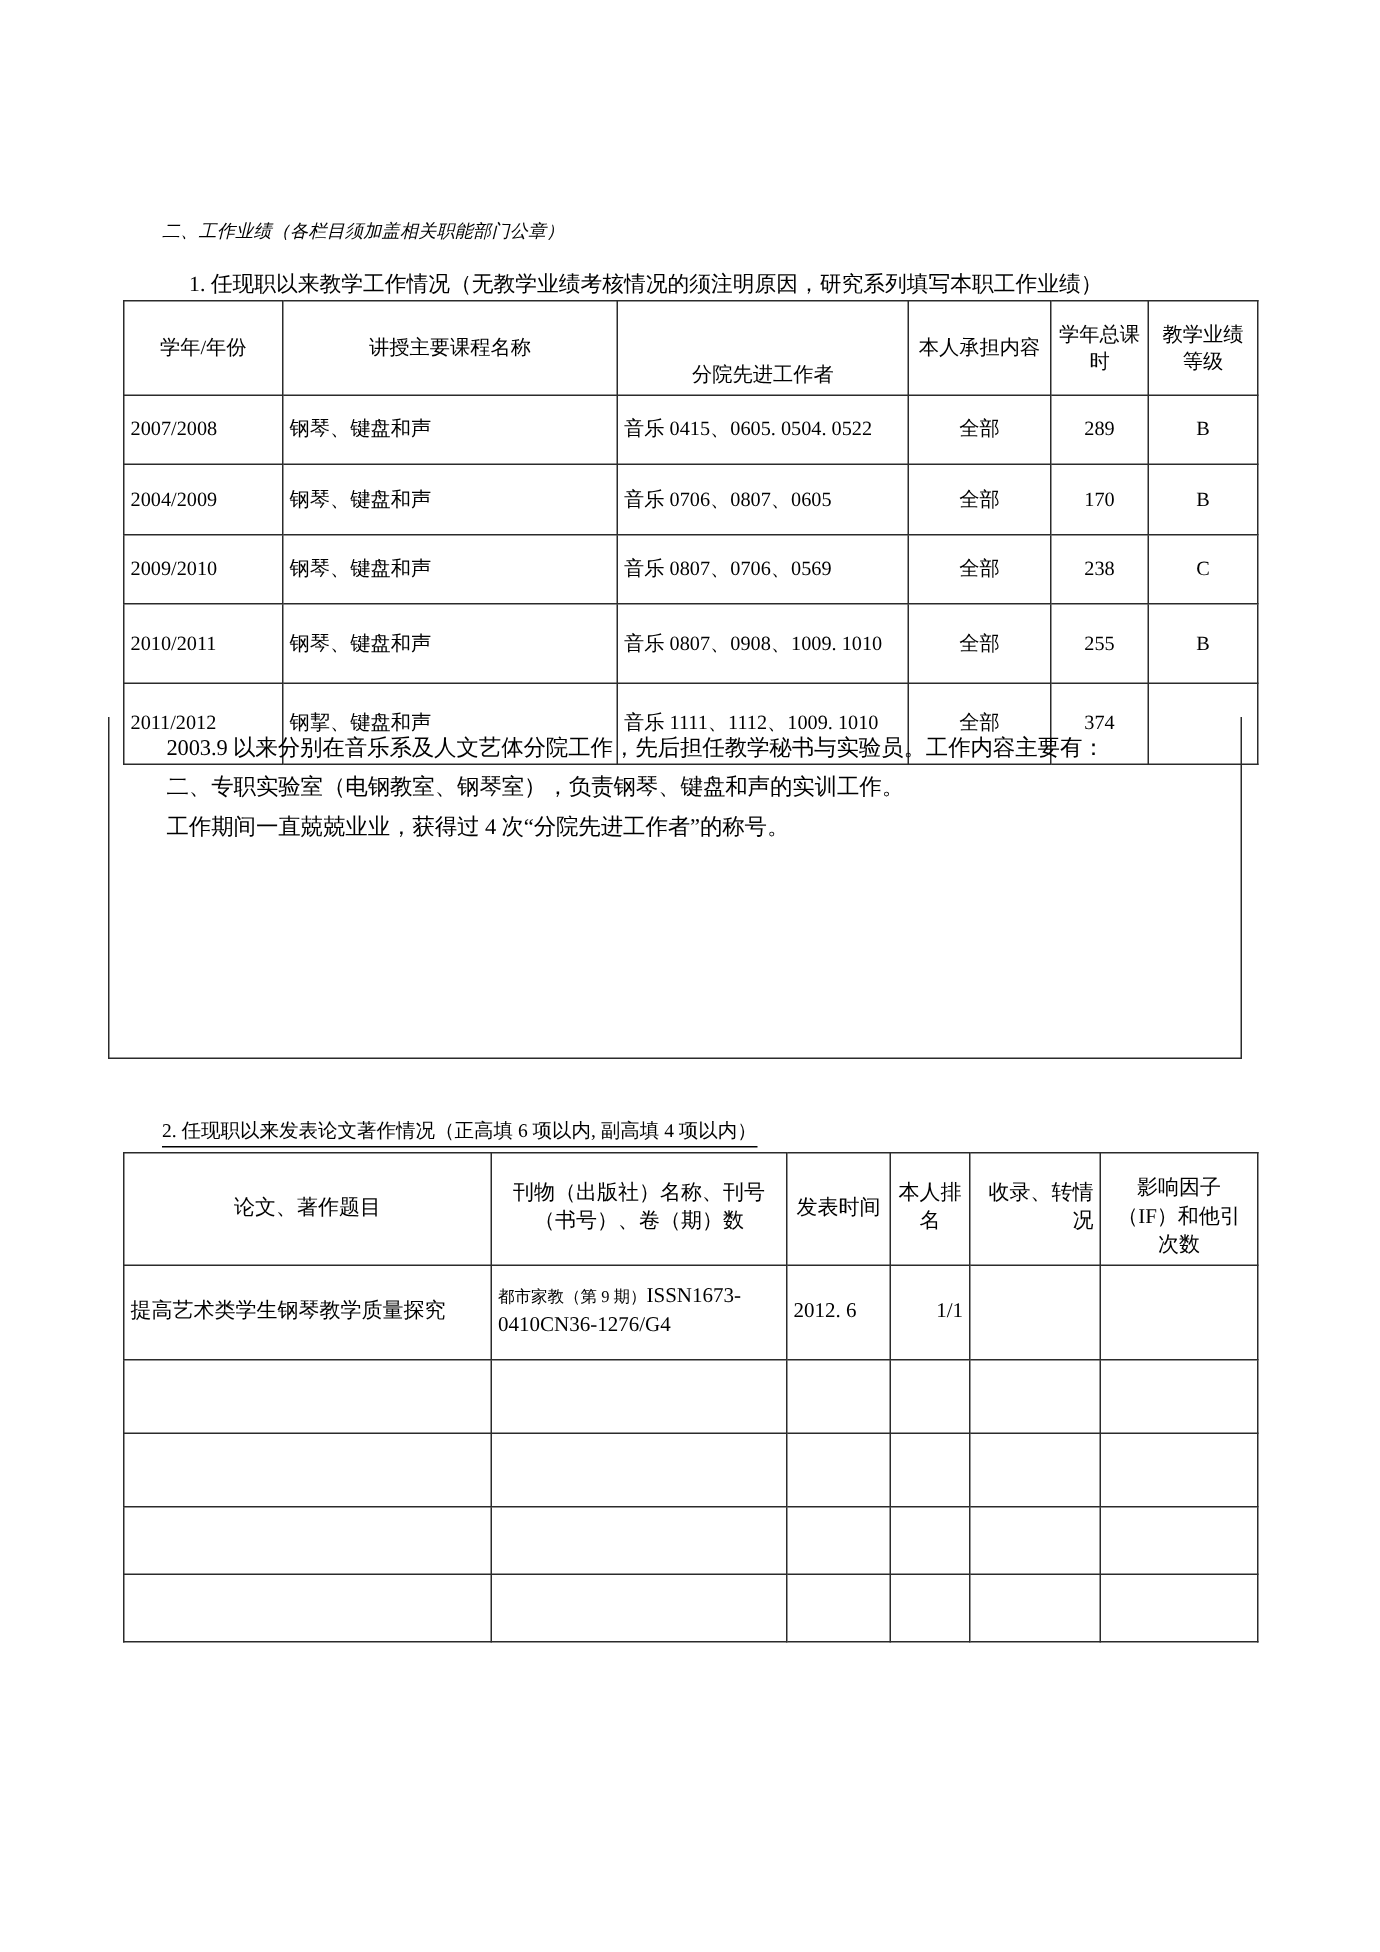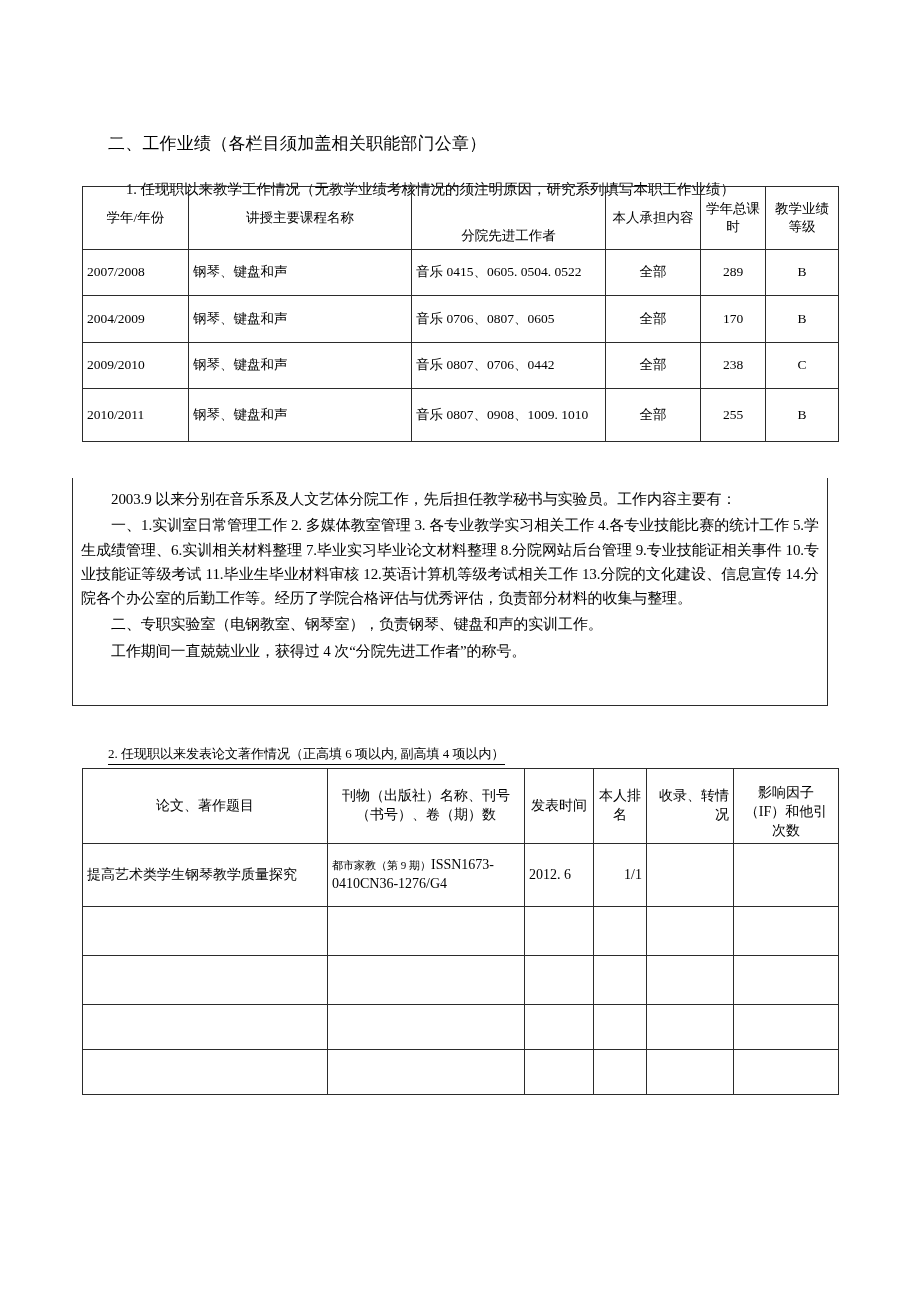--- a/index.html
+++ b/index.html
@@ -19,24 +19,25 @@
     position: absolute;
     left: 0; top: 0;
     width: 920px;
     height: 1301px;
   }
 
   
   .section-heading {
     position: absolute;
     left: 108px;
-    top: 132px;
-    font-size: 17px;
+    top: 146px;
+    font-size: 12px;
     letter-spacing: 0.2px;
     white-space: nowrap;
+    font-style: italic;
   }
   .sub-heading-1 {
     position: absolute;
     left: 126px;
     top: 180px;
     font-size: 14.5px;
     white-space: nowrap;
   }
   .sub-heading-2 {
     position: absolute;
@@ -59,21 +60,21 @@
     vertical-align: middle;
     padding: 0 4px;
     font-size: 14px;
     line-height: 1.35;
     overflow: hidden;
   }
 
   
   #teaching-table {
     left: 82px;
-    top: 186px;
+    top: 200px;
     width: 756px;
     font-family: Liberation Serif, serif;
   }
   #teaching-table td { font-size: 13.5px; }
   .t1-hdr {
     text-align: center;
     font-size: 15.5px;
     height: 58px;
     line-height: 1.45;
   }
@@ -169,41 +170,48 @@
         <td class="t1-course">钢琴、键盘和声</td>
         <td class="t1-obj">音乐 0706、0807、0605</td>
         <td class="t1-resp">全部</td>
         <td class="t1-hours">170</td>
         <td class="t1-grade">B</td>
       </tr>
 
       <tr style="height:46px">
         <td class="t1-year">2009/2010</td>
         <td class="t1-course">钢琴、键盘和声</td>
-        <td class="t1-obj">音乐 0807、0706、0442</td>
+        <td class="t1-obj">音乐 0807、0706、0569</td>
         <td class="t1-resp">全部</td>
         <td class="t1-hours">238</td>
         <td class="t1-grade">C</td>
       </tr>
 
       <tr style="height:53px">
         <td class="t1-year">2010/2011</td>
         <td class="t1-course">钢琴、键盘和声</td>
         <td class="t1-obj">音乐 0807、0908、1009. 1010</td>
         <td class="t1-resp">全部</td>
         <td class="t1-hours">255</td>
         <td class="t1-grade">B</td>
       </tr>
 
+      <tr style="height:54px">
+        <td class="t1-year">2011/2012</td>
+        <td class="t1-course">钢挈、键盘和声</td>
+        <td class="t1-obj">音乐 1111、1112、1009. 1010</td>
+        <td class="t1-resp">全部</td>
+        <td class="t1-hours">374</td>
+        <td class="t1-grade"></td>
+      </tr>
     </tbody>
   </table>
 
   <div id="narrative-box">
     <p class="indent">2003.9 以来分别在音乐系及人文艺体分院工作，先后担任教学秘书与实验员。工作内容主要有：</p>
-    <p class="indent">一、1.实训室日常管理工作 2. 多媒体教室管理 3. 各专业教学实习相关工作 4.各专业技能比赛的统计工作 5.学生成绩管理、6.实训相关材料整理 7.毕业实习毕业论文材料整理 8.分院网站后台管理 9.专业技能证相关事件 10.专业技能证等级考试 11.毕业生毕业材料审核 12.英语计算机等级考试相关工作 13.分院的文化建设、信息宣传 14.分院各个办公室的后勤工作等。经历了学院合格评估与优秀评估，负责部分材料的收集与整理。</p>
     <p class="indent">二、专职实验室（电钢教室、钢琴室），负责钢琴、键盘和声的实训工作。</p>
     <p class="indent">工作期间一直兢兢业业，获得过 4 次“分院先进工作者”的称号。</p>
   </div>
 
   <div class="sub-heading-2">2. 任现职以来发表论文著作情况（正高填 6 项以内, 副高填 4 项以内）</div>
 
   <table id="papers-table" class="doc-table">
     <colgroup>
       <col style="width:245px">
       <col style="width:197px">

